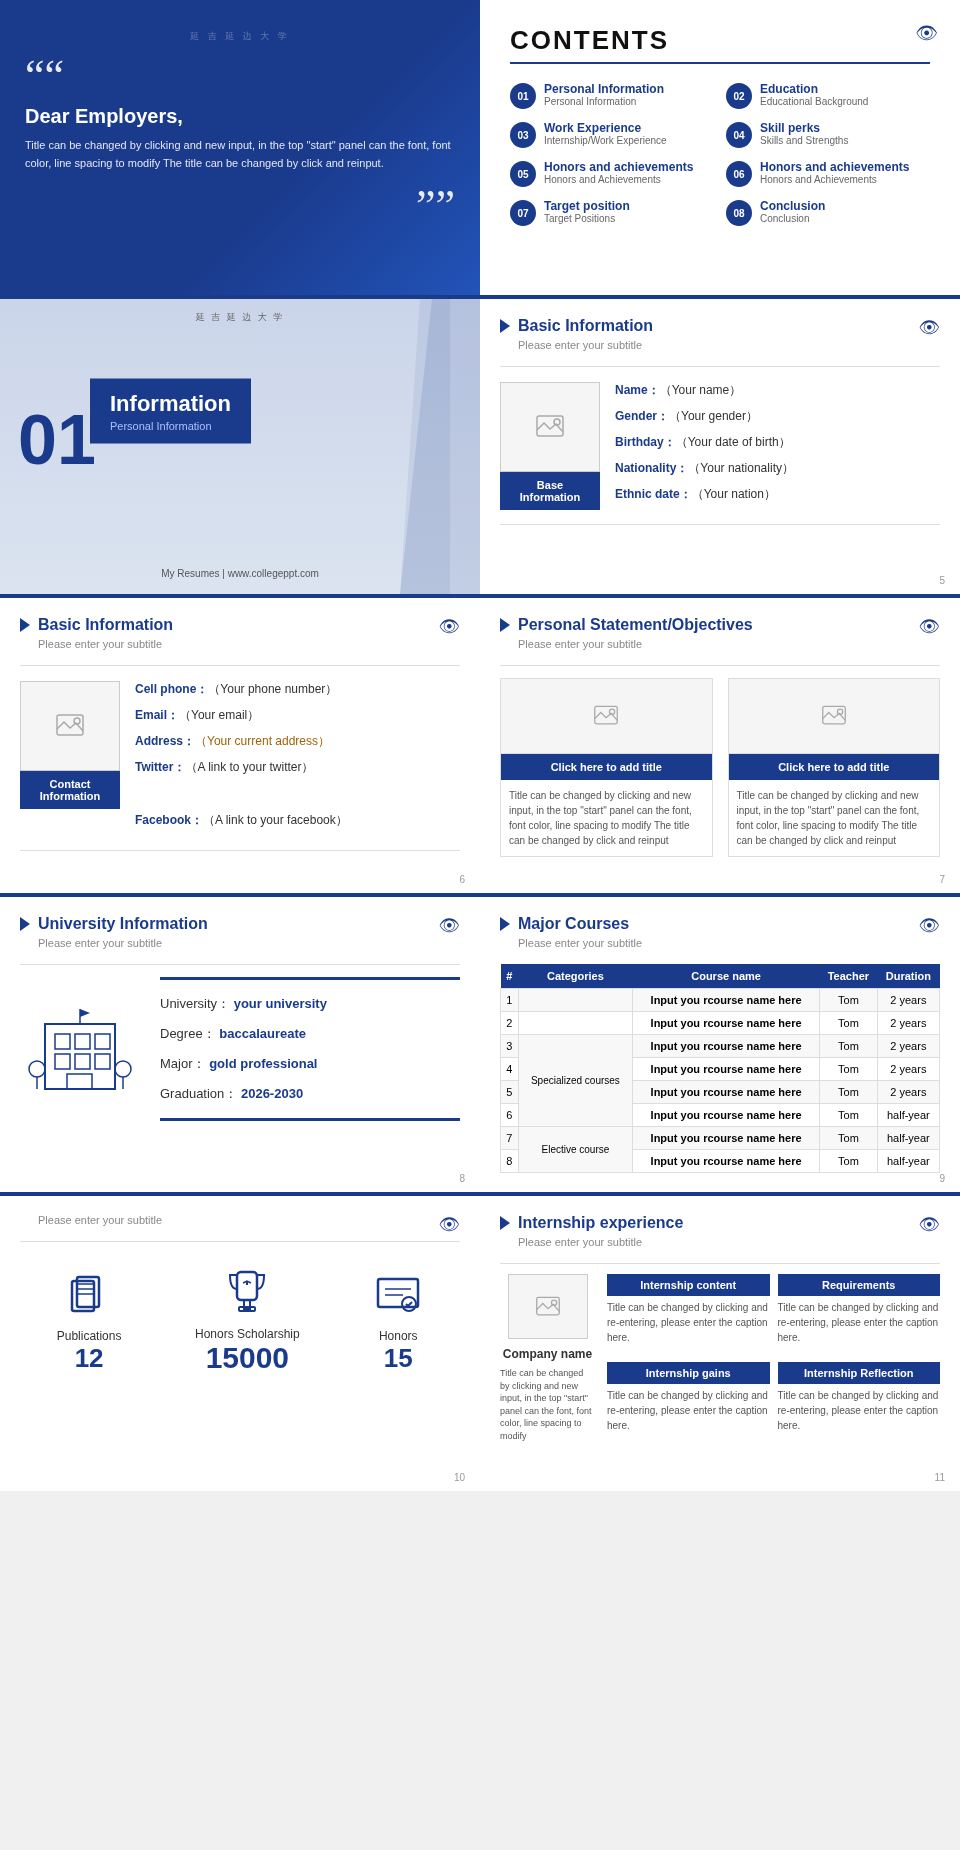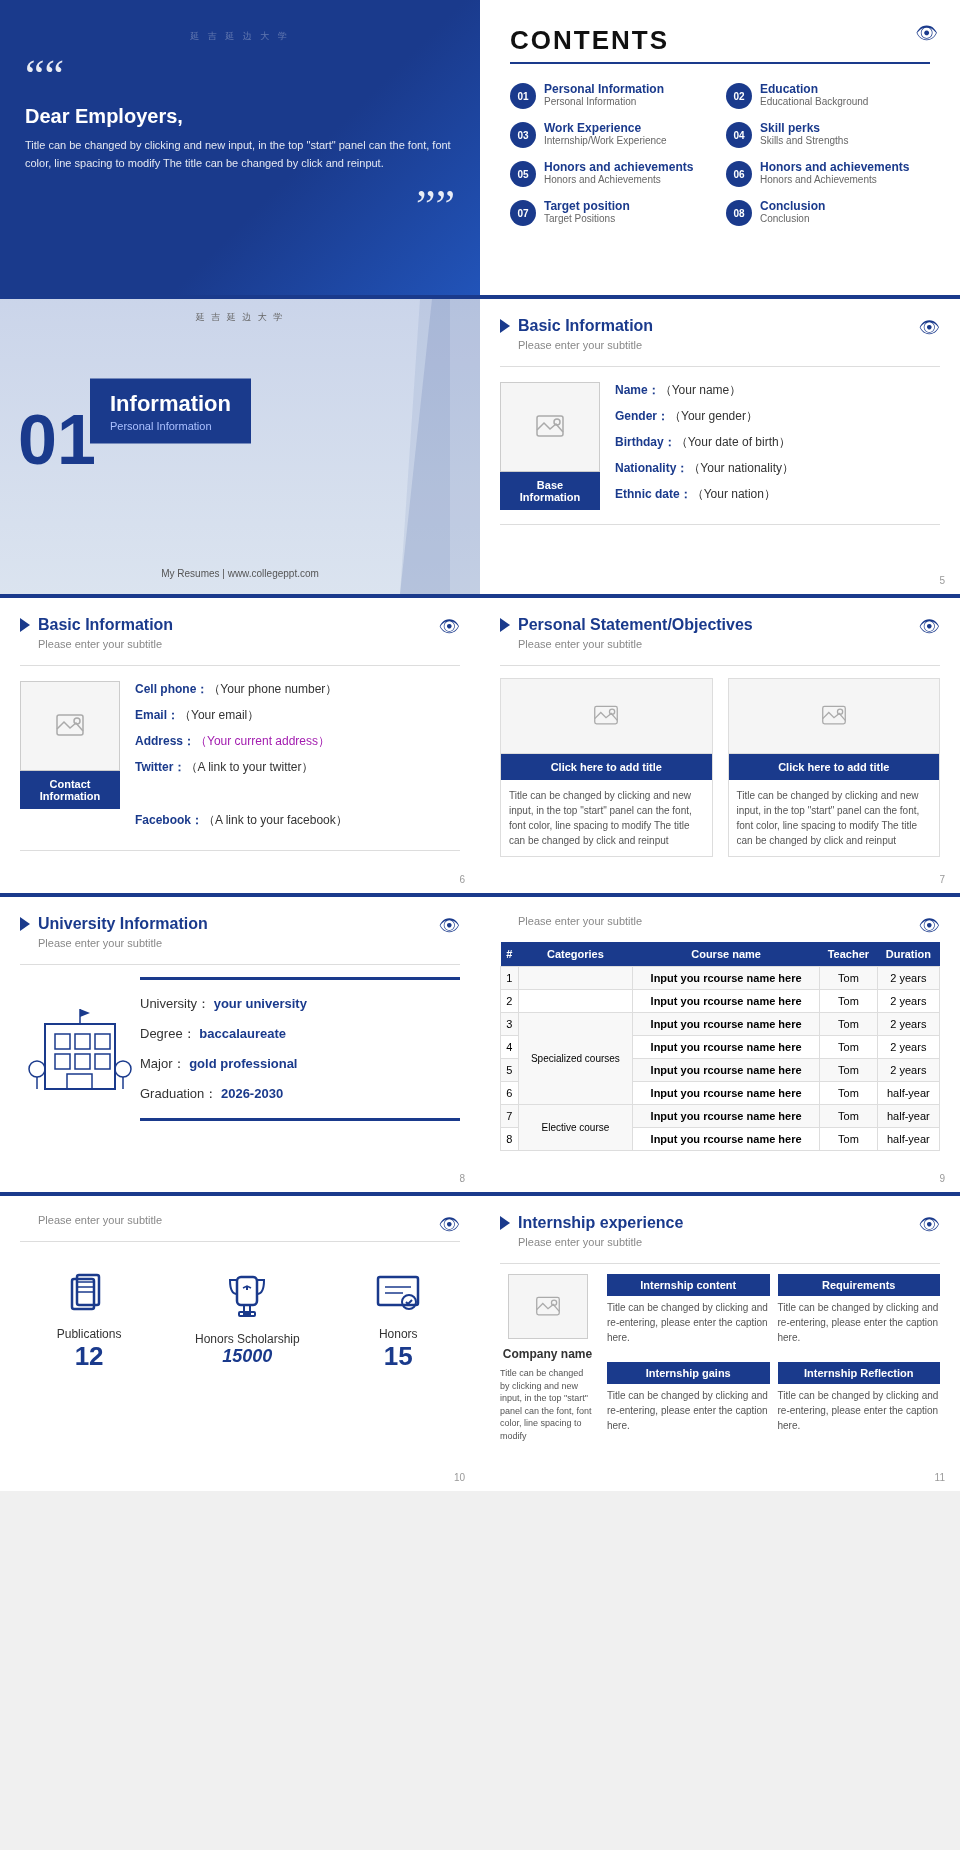--- a/index.html
+++ b/index.html
@@ -195,21 +195,21 @@
               <circle cx="22" cy="10" r="3" fill="none" stroke="#aaa" stroke-width="1.5"></circle>
             </svg>
         </div>
         <div style="background:#1a3a8c;color:white;text-align:center;padding:7px 14px;font-size:11px;font-weight:bold;width:100px;">
           <span>Contact</span><br><span>Information</span>
         </div>
       </div>
       <div style="flex:1;" id="contact-fields-container">
           <div style="font-size: 12px; color: rgb(26, 58, 140); margin-bottom: 9px;"><strong>Cell phone：</strong><span style="color:#333;">（Your phone number）</span></div>
           <div style="font-size: 12px; color: rgb(26, 58, 140); margin-bottom: 9px;"><strong>Email：</strong><span style="color:#333;">（Your email）</span></div>
-          <div style="font-size: 12px; color: rgb(26, 58, 140); margin-bottom: 9px;"><strong>Address：</strong><span style="color:#a21caf;">（Your current address）</span></div>
+          <div style="font-size: 12px; color: rgb(26, 58, 140); margin-bottom: 9px;"><strong>Address：</strong><span style="color:#a16207;">（Your current address）</span></div>
           <div style="font-size: 12px; color: rgb(26, 58, 140); margin-bottom: 9px;"><strong>Twitter：</strong><span style="color:#333;">（A link to your twitter）</span></div>
           <div style="font-size: 12px; color: rgb(26, 58, 140); margin-bottom: 9px; margin-top: 36px;"><strong>Facebook：</strong><span style="color:#333;">（A link to your facebook）</span></div>
         </div>
     </div>
     <div style="height:1px;background:#ddd;margin-top:12px;"></div>
     <div style="position:absolute;bottom:8px;right:15px;font-size:10px;color:#999;">6</div>
   </div>
 
   <div class="panel" style="min-height:295px;padding:18px 20px;position:relative;">
     <div class="section-header">
@@ -253,21 +253,21 @@
 
   <div class="panel" style="min-height:295px;padding:18px 20px;position:relative;">
     <div class="section-header">
       <div class="section-arrow"></div>
       <div class="section-title">University Information</div>
     </div>
     <div class="section-subtitle">Please enter your subtitle</div>
     <div style="position:absolute;top:18px;right:20px;color:#1a3a8c;font-size:17px;">👁</div>
     <div style="height:1px;background:#ddd;margin-bottom:12px;"></div>
 
-    <div style="display:flex;align-items:center;margin-top:10px;">
+    <div style="display:flex;gap:20px;align-items:center;margin-top:10px;">
 
       <div style="width:120px;flex-shrink:0;display:flex;justify-content:center;">
         <svg width="110" height="100" viewBox="0 0 110 100">
 
           <rect x="20" y="25" width="70" height="65" fill="none" stroke="#1a3a8c" stroke-width="2"></rect>
           <rect x="30" y="35" width="15" height="15" fill="none" stroke="#1a3a8c" stroke-width="1.5"></rect>
           <rect x="50" y="35" width="15" height="15" fill="none" stroke="#1a3a8c" stroke-width="1.5"></rect>
           <rect x="70" y="35" width="15" height="15" fill="none" stroke="#1a3a8c" stroke-width="1.5"></rect>
           <rect x="30" y="55" width="15" height="15" fill="none" stroke="#1a3a8c" stroke-width="1.5"></rect>
           <rect x="50" y="55" width="15" height="15" fill="none" stroke="#1a3a8c" stroke-width="1.5"></rect>
@@ -291,20 +291,24 @@
             <div style="font-size: 13px; color: rgb(51, 51, 51); margin-bottom: 12px;"><span>Major：</span> <strong style="color:#1a3a8c;">gold professional</strong></div>
             <div style="font-size: 13px; color: rgb(51, 51, 51); margin-bottom: 12px;"><span>Graduation：</span> <strong style="color:#1a3a8c;">2026-2030</strong></div>
           </div>
         <div style="height:3px;background:#1a3a8c;margin-top:15px;"></div>
       </div>
     </div>
     <div style="position:absolute;bottom:8px;right:15px;font-size:10px;color:#999;">8</div>
   </div>
 
   <div class="panel" style="min-height:295px;padding:18px 20px;position:relative;">
+    <div class="section-header">
+      <div class="section-arrow"></div>
+      <div class="section-title">Major Courses</div>
+    </div>
     <div class="section-subtitle">Please enter your subtitle</div>
     <div style="position:absolute;top:18px;right:20px;color:#1a3a8c;font-size:17px;">👁</div>
     <table class="courses-table" id="courses-table">
         <thead>
           <tr>
             <th>#</th>
             <th>Categories</th>
             <th>Course name</th>
             <th>Teacher</th>
             <th>Duration</th>
@@ -397,21 +401,21 @@
     <rect x="15" y="5" width="20" height="28" rx="4" stroke="#1a3a8c" stroke-width="2.5" fill="none"></rect>
     <path d="M22 33 L22 42 L28 42 L28 33" stroke="#1a3a8c" stroke-width="2" fill="none"></path>
     <rect x="17" y="40" width="16" height="4" rx="1" stroke="#1a3a8c" stroke-width="2" fill="none"></rect>
     <line x1="25" y1="18" x2="25" y2="14" stroke="#1a3a8c" stroke-width="2"></line>
     <path d="M21 16 L25 14 L29 16" stroke="#1a3a8c" stroke-width="1.5" fill="none"></path>
     <path d="M8 8 L15 8 L15 22 Q8 22 8 8Z" stroke="#1a3a8c" stroke-width="2" fill="none"></path>
     <path d="M42 8 L35 8 L35 22 Q42 22 42 8Z" stroke="#1a3a8c" stroke-width="2" fill="none"></path>
   </svg>
           </div>
     <div style="font-size:12px;color:#333;">Honors Scholarship</div>
-    <div style="font-size:18px;font-weight:bold;color:#1a3a8c;font-style:italic;">15000</div>
+    <div style="font-size:30px;font-weight:bold;color:#1a3a8c;">15000</div>
         </div>
         <div style="text-align: center;">
     <div style="display:flex;justify-content:center;margin-bottom:10px;">
             <svg width="50" height="50" viewBox="0 0 50 50" fill="none" xmlns="http://www.w3.org/2000/svg">
     <rect x="5" y="10" width="40" height="28" rx="2" stroke="#1a3a8c" stroke-width="2.5" fill="none"></rect>
     <line x1="12" y1="20" x2="38" y2="20" stroke="#1a3a8c" stroke-width="1.5"></line>
     <line x1="12" y1="26" x2="30" y2="26" stroke="#1a3a8c" stroke-width="1.5"></line>
     <circle cx="36" cy="35" r="7" stroke="#1a3a8c" stroke-width="2" fill="none"></circle>
     <path d="M33 35 L35 37 L39 33" stroke="#1a3a8c" stroke-width="2"></path>
   </svg>

